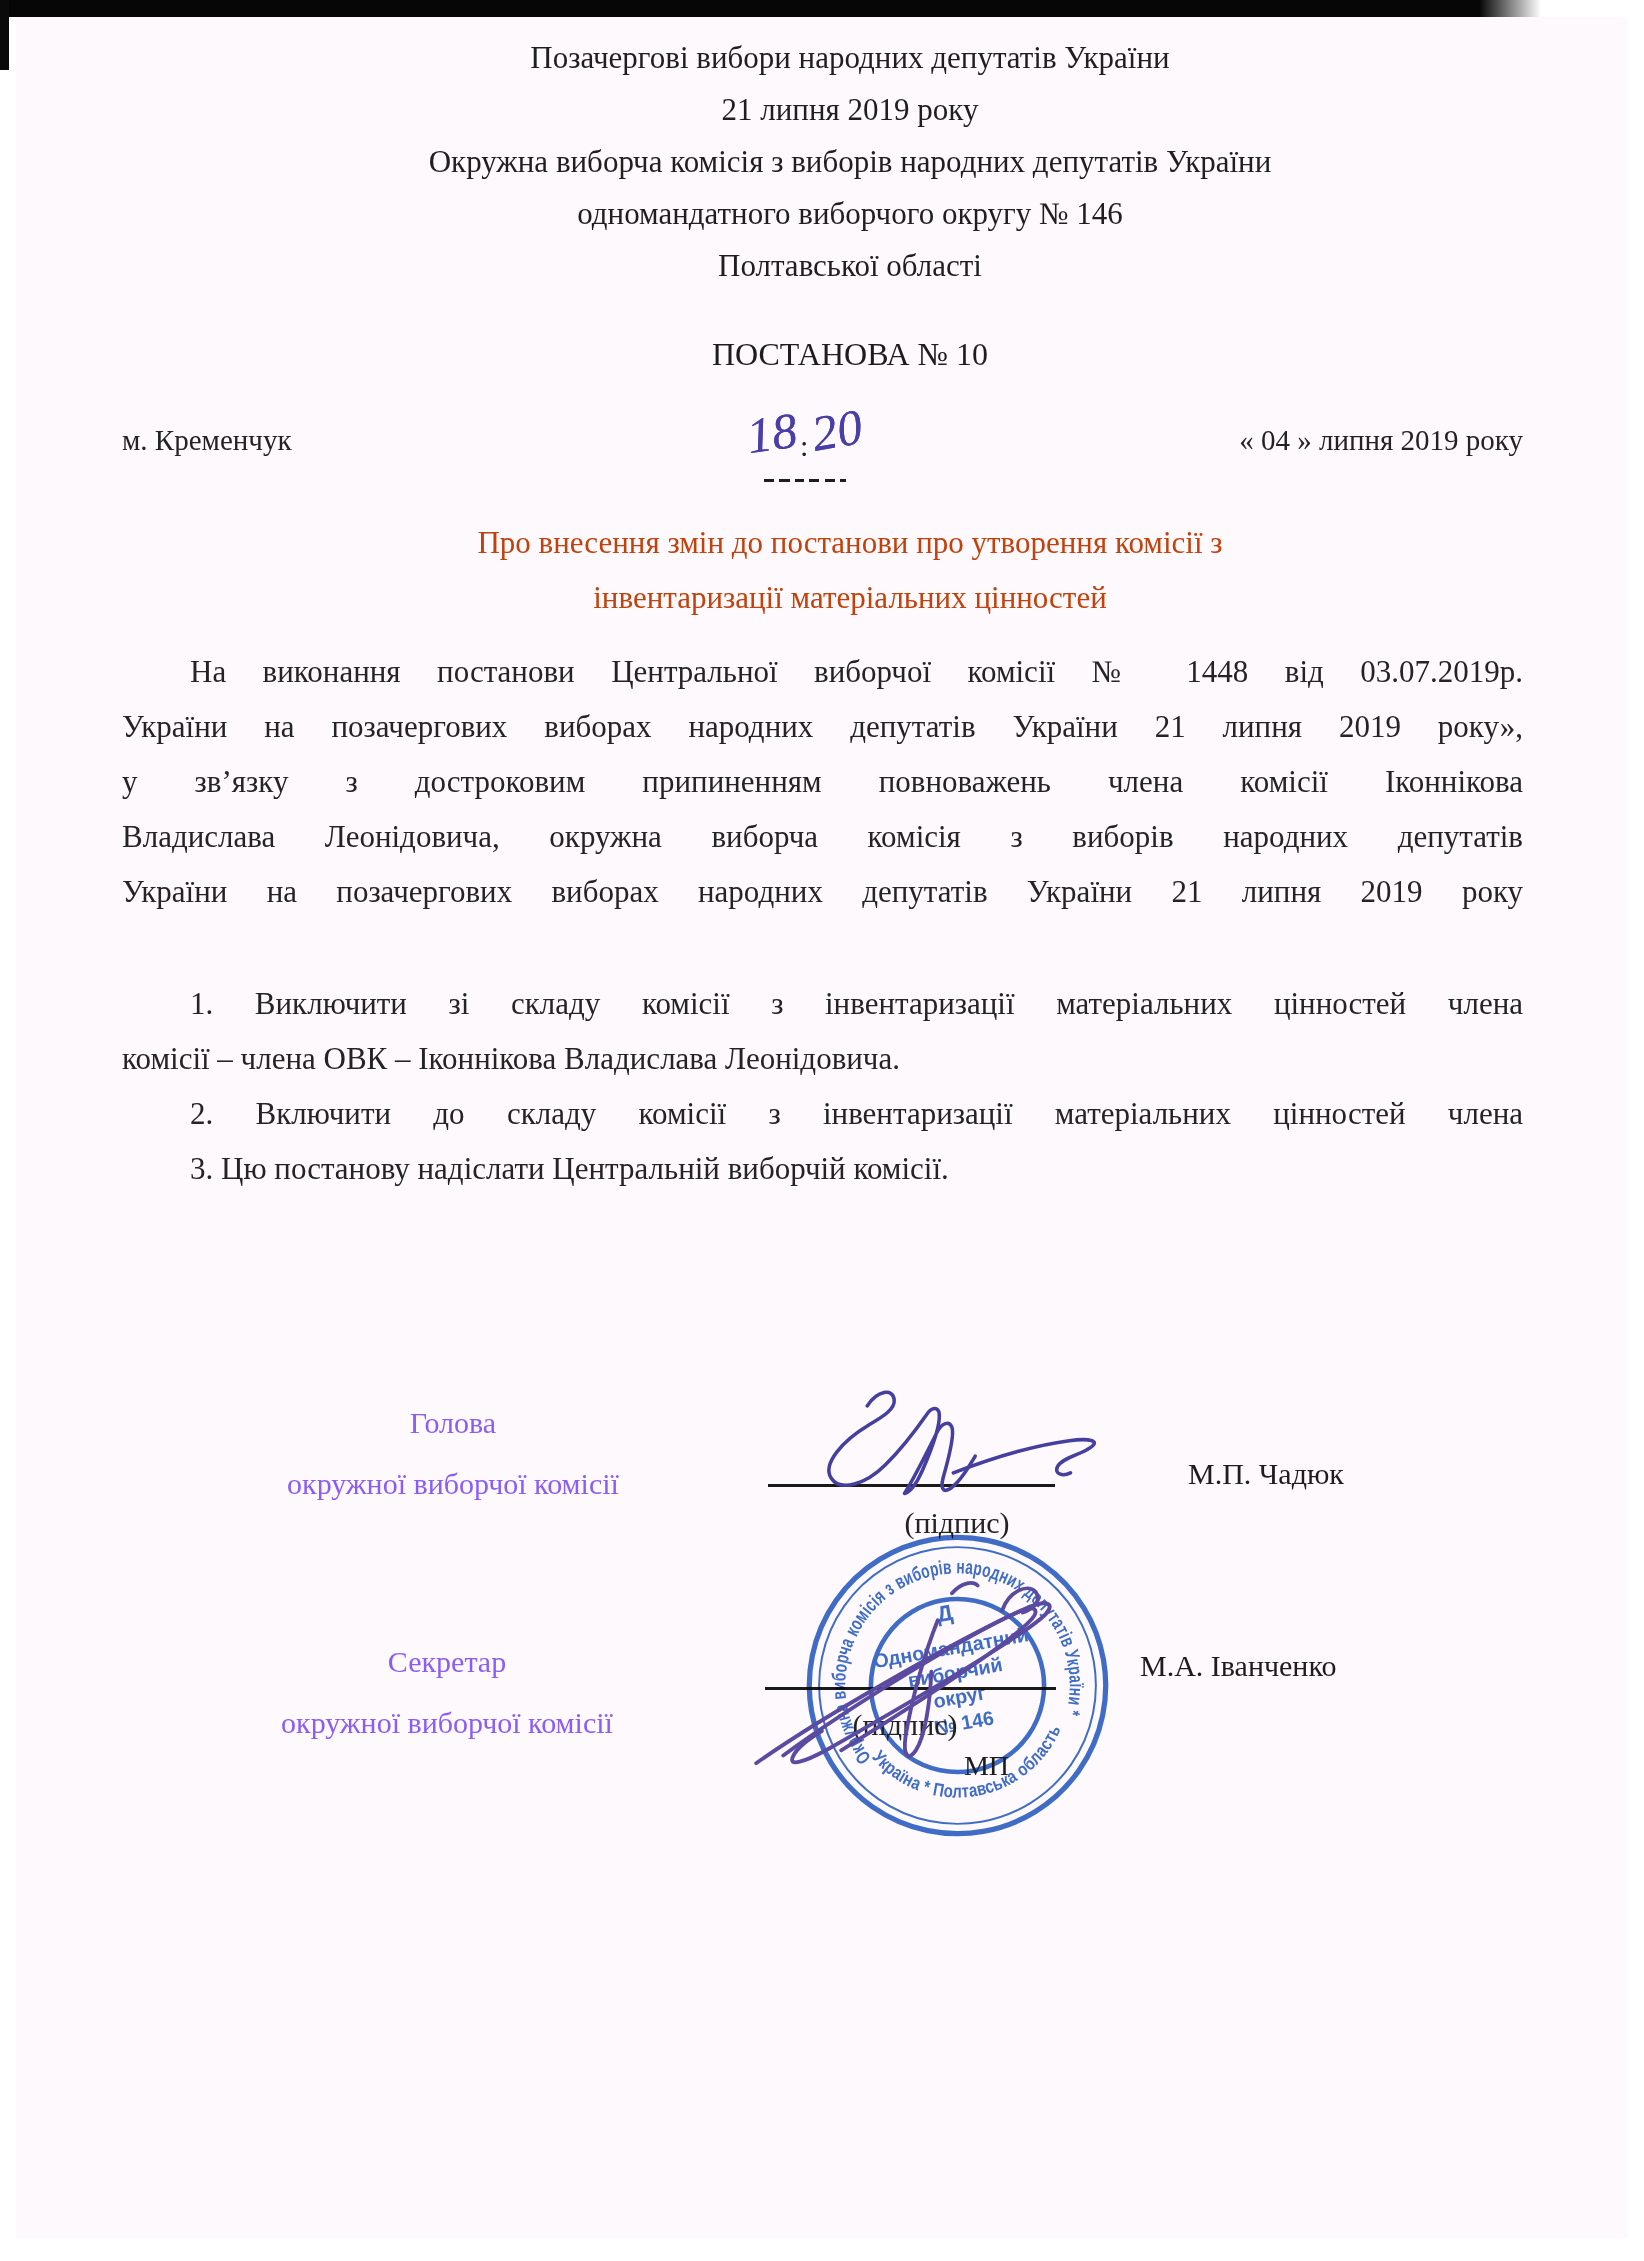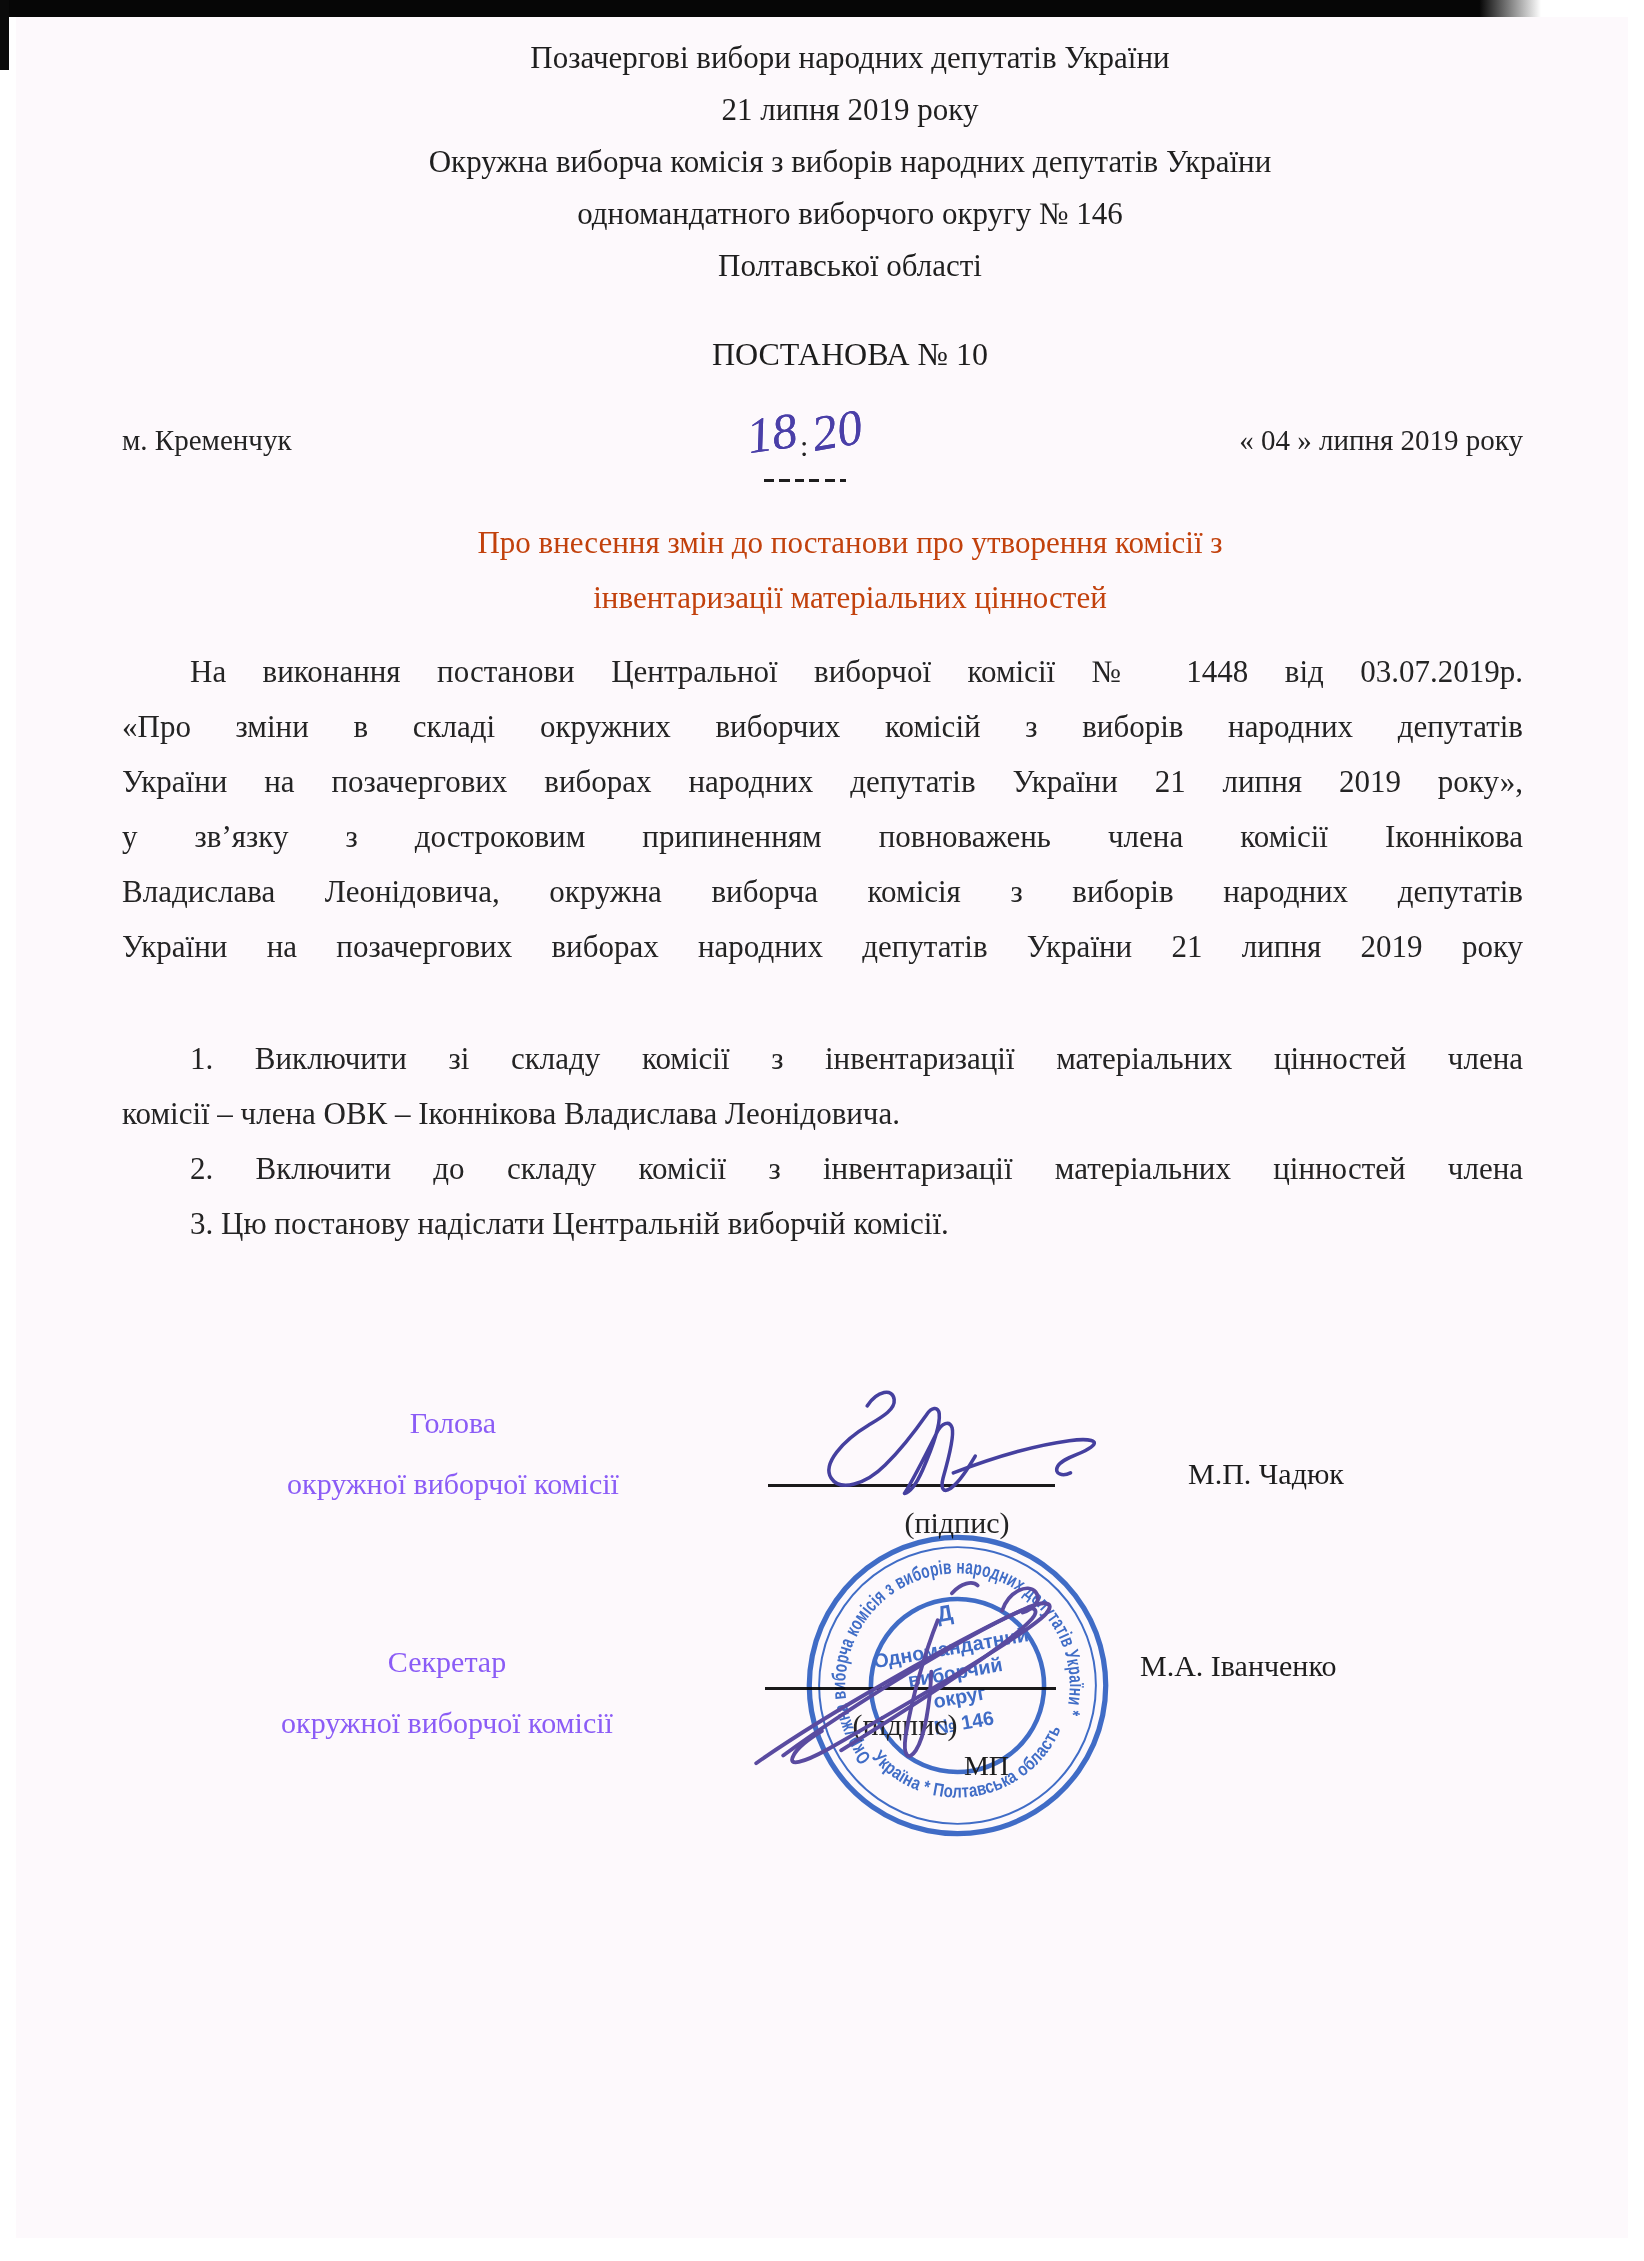--- a/index.html
+++ b/index.html
@@ -77,21 +77,20 @@
 <div class="abs dash dash2"></div>
 <div class="abs meta-date">« 04 » липня 2019 року</div>
 
 <div class="abs subject ctr b">
   <div>Про внесення змін до постанови про утворення комісії з</div>
   <div>інвентаризації матеріальних цінностей</div>
 </div>
 
 <div class="abs bodyblock">
   <div class="bl jl ind">На виконання постанови Центральної виборчої комісії № 1448 від 03.07.2019р.</div>
-  <div class="bl jl">«Про зміни в складі окружних виборчих комісій  з виборів народних депутатів</div>
   <div class="bl jl">України на позачергових виборах народних депутатів України 21 липня 2019 року»,</div>
   <div class="bl jl">у зв’язку з достроковим припиненням повноважень члена комісії Іконнікова</div>
   <div class="bl jl">Владислава Леонідовича, окружна виборча комісія з виборів народних депутатів</div>
   <div class="bl jl">України на позачергових виборах народних депутатів України 21 липня 2019 року</div>
   <div class="items">
     <div class="bl jl ind">1. Виключити зі складу комісії з інвентаризації матеріальних цінностей члена</div>
     <div class="bl">комісії – члена ОВК – Іконнікова Владислава Леонідовича.</div>
     <div class="bl jl ind">2. Включити до складу комісії з інвентаризації матеріальних цінностей члена</div>
     <div class="bl ind">3. Цю постанову надіслати Центральній виборчій комісії.</div>
   </div>

